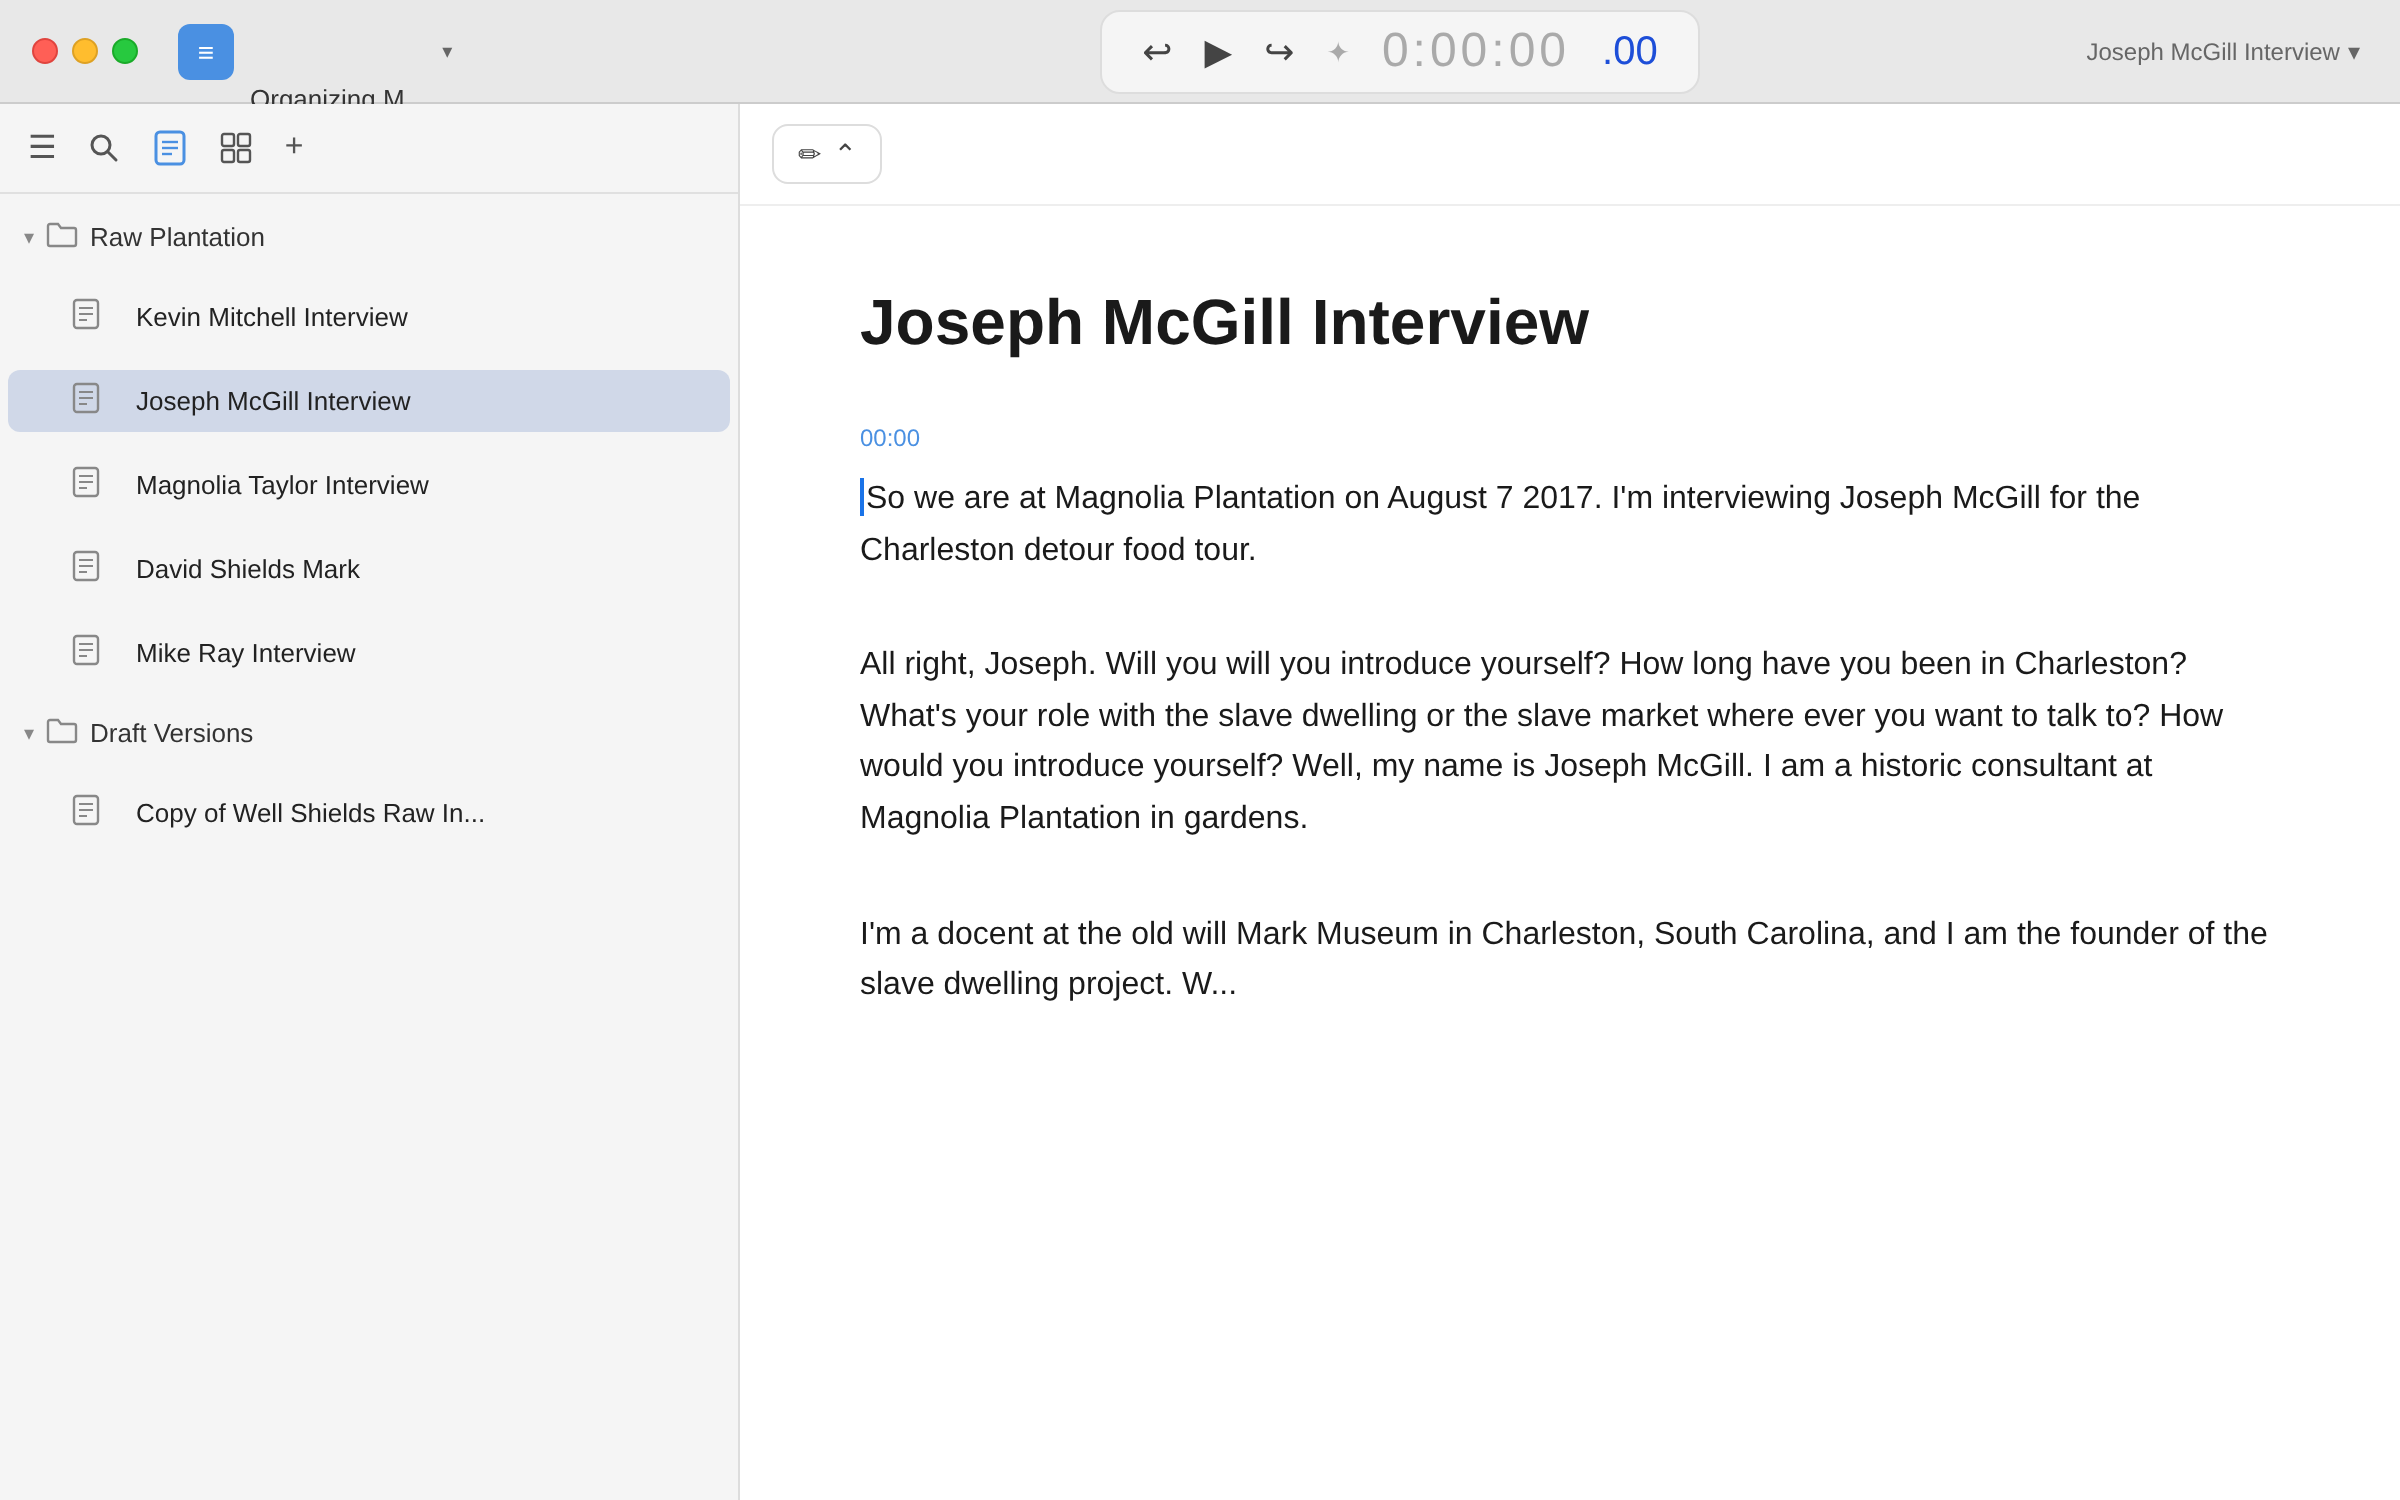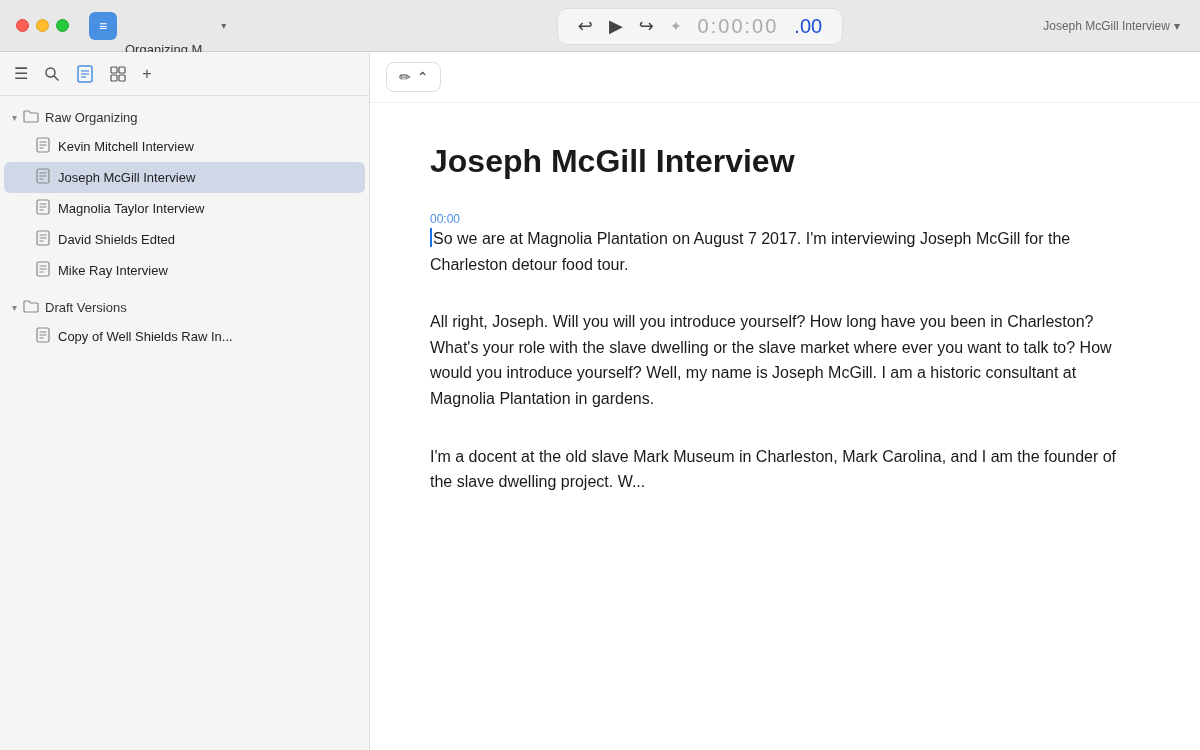--- a/index.html
+++ b/index.html
@@ -91,21 +91,21 @@
       background: none;
       border: none;
       cursor: pointer;
       font-size: 16px;
       color: #444;
       display: flex;
       align-items: center;
     }
 
     .timecode {
-      font-size: 20px;
+      font-size: 24px;
       color: #aaa;
       font-weight: 300;
       letter-spacing: 2px;
       font-variant-numeric: tabular-nums;
     }
 
     .timecode-ms {
       font-size: 20px;
       color: #1d4ed8;
     }
@@ -186,26 +186,26 @@
 
     .folder-chevron {
       font-size: 10px;
       color: #888;
     }
 
     .doc-item {
       padding: 6px 12px 6px 32px;
       display: flex;
       align-items: center;
-      gap: 8px;
+      gap: 18px;
       font-size: 13px;
       color: #333;
       cursor: pointer;
       border-radius: 6px;
-      margin: 0 4px;
+      margin: 11px 4px;
     }
 
     .doc-item.active {
       background: #d0d8e8;
     }
 
     .doc-icon {
       font-size: 14px;
       color: #777;
       flex-shrink: 0;
@@ -258,21 +258,21 @@
       margin-bottom: 32px;
     }
 
     .transcript-block {
       margin-bottom: 32px;
     }
 
     .timecode-label {
       font-size: 12px;
       color: #4a90e2;
-      margin-bottom: 0;
+      margin-bottom: 11px;
       font-variant-numeric: tabular-nums;
     }
 
     .transcript-text {
       font-size: 16px;
       color: #1a1a1a;
       line-height: 1.6;
       position: relative;
     }
 
@@ -359,21 +359,21 @@
 
     <div class="sidebar-tree">
 
       <div class="folder-item">
         <span class="folder-chevron">▾</span>
         <span class="folder-icon">
           <svg width="16" height="14" viewBox="0 0 16 14" fill="none">
             <path d="M1 3C1 2.4 1.4 2 2 2H6L7.5 4H14C14.6 4 15 4.4 15 5V12C15 12.6 14.6 13 14 13H2C1.4 13 1 12.6 1 12V3Z" stroke="#888" stroke-width="1.2" fill="none"></path>
           </svg>
         </span>
-        <span>Raw Organizing</span>
+        <span>Raw Plantation</span>
       </div>
 
       <div class="doc-item">
         <span class="doc-icon">
           <svg width="14" height="16" viewBox="0 0 14 16" fill="none">
             <rect x="1" y="1" width="12" height="14" rx="1.5" stroke="#888" stroke-width="1.2"></rect>
             <line x1="3.5" y1="5" x2="10.5" y2="5" stroke="#888" stroke-width="1"></line>
             <line x1="3.5" y1="8" x2="10.5" y2="8" stroke="#888" stroke-width="1"></line>
             <line x1="3.5" y1="11" x2="7.5" y2="11" stroke="#888" stroke-width="1"></line>
           </svg>
@@ -407,21 +407,21 @@
 
       <div class="doc-item">
         <span class="doc-icon">
           <svg width="14" height="16" viewBox="0 0 14 16" fill="none">
             <rect x="1" y="1" width="12" height="14" rx="1.5" stroke="#888" stroke-width="1.2"></rect>
             <line x1="3.5" y1="5" x2="10.5" y2="5" stroke="#888" stroke-width="1"></line>
             <line x1="3.5" y1="8" x2="10.5" y2="8" stroke="#888" stroke-width="1"></line>
             <line x1="3.5" y1="11" x2="7.5" y2="11" stroke="#888" stroke-width="1"></line>
           </svg>
         </span>
-        <span class="doc-label">David Shields Edted</span>
+        <span class="doc-label">David Shields Mark</span>
       </div>
 
       <div class="doc-item">
         <span class="doc-icon">
           <svg width="14" height="16" viewBox="0 0 14 16" fill="none">
             <rect x="1" y="1" width="12" height="14" rx="1.5" stroke="#888" stroke-width="1.2"></rect>
             <line x1="3.5" y1="5" x2="10.5" y2="5" stroke="#888" stroke-width="1"></line>
             <line x1="3.5" y1="8" x2="10.5" y2="8" stroke="#888" stroke-width="1"></line>
             <line x1="3.5" y1="11" x2="7.5" y2="11" stroke="#888" stroke-width="1"></line>
           </svg>
@@ -469,18 +469,18 @@
         <div class="transcript-text">
           <span class="cursor-line"></span><span>So we are at Magnolia Plantation on August 7 2017. I'm interviewing Joseph McGill for the Charleston detour food tour.</span>
         </div>
       </div>
 
       <div class="transcript-block">
         <div class="transcript-text">All right, Joseph. Will you will you introduce yourself? How long have you been in Charleston? What's your role with the slave dwelling or the slave market where ever you want to talk to? How would you introduce yourself? Well, my name is Joseph McGill. I am a historic consultant at Magnolia Plantation in gardens.</div>
       </div>
 
       <div class="transcript-block">
-        <div class="transcript-text">I'm a docent at the old slave Mark Museum in Charleston, Mark Carolina, and I am the founder of the slave dwelling project. W...</div>
+        <div class="transcript-text">I'm a docent at the old will Mark Museum in Charleston, South Carolina, and I am the founder of the slave dwelling project. W...</div>
       </div>
     </div>
   </div>
 
 </div>
 
 </body></html>

